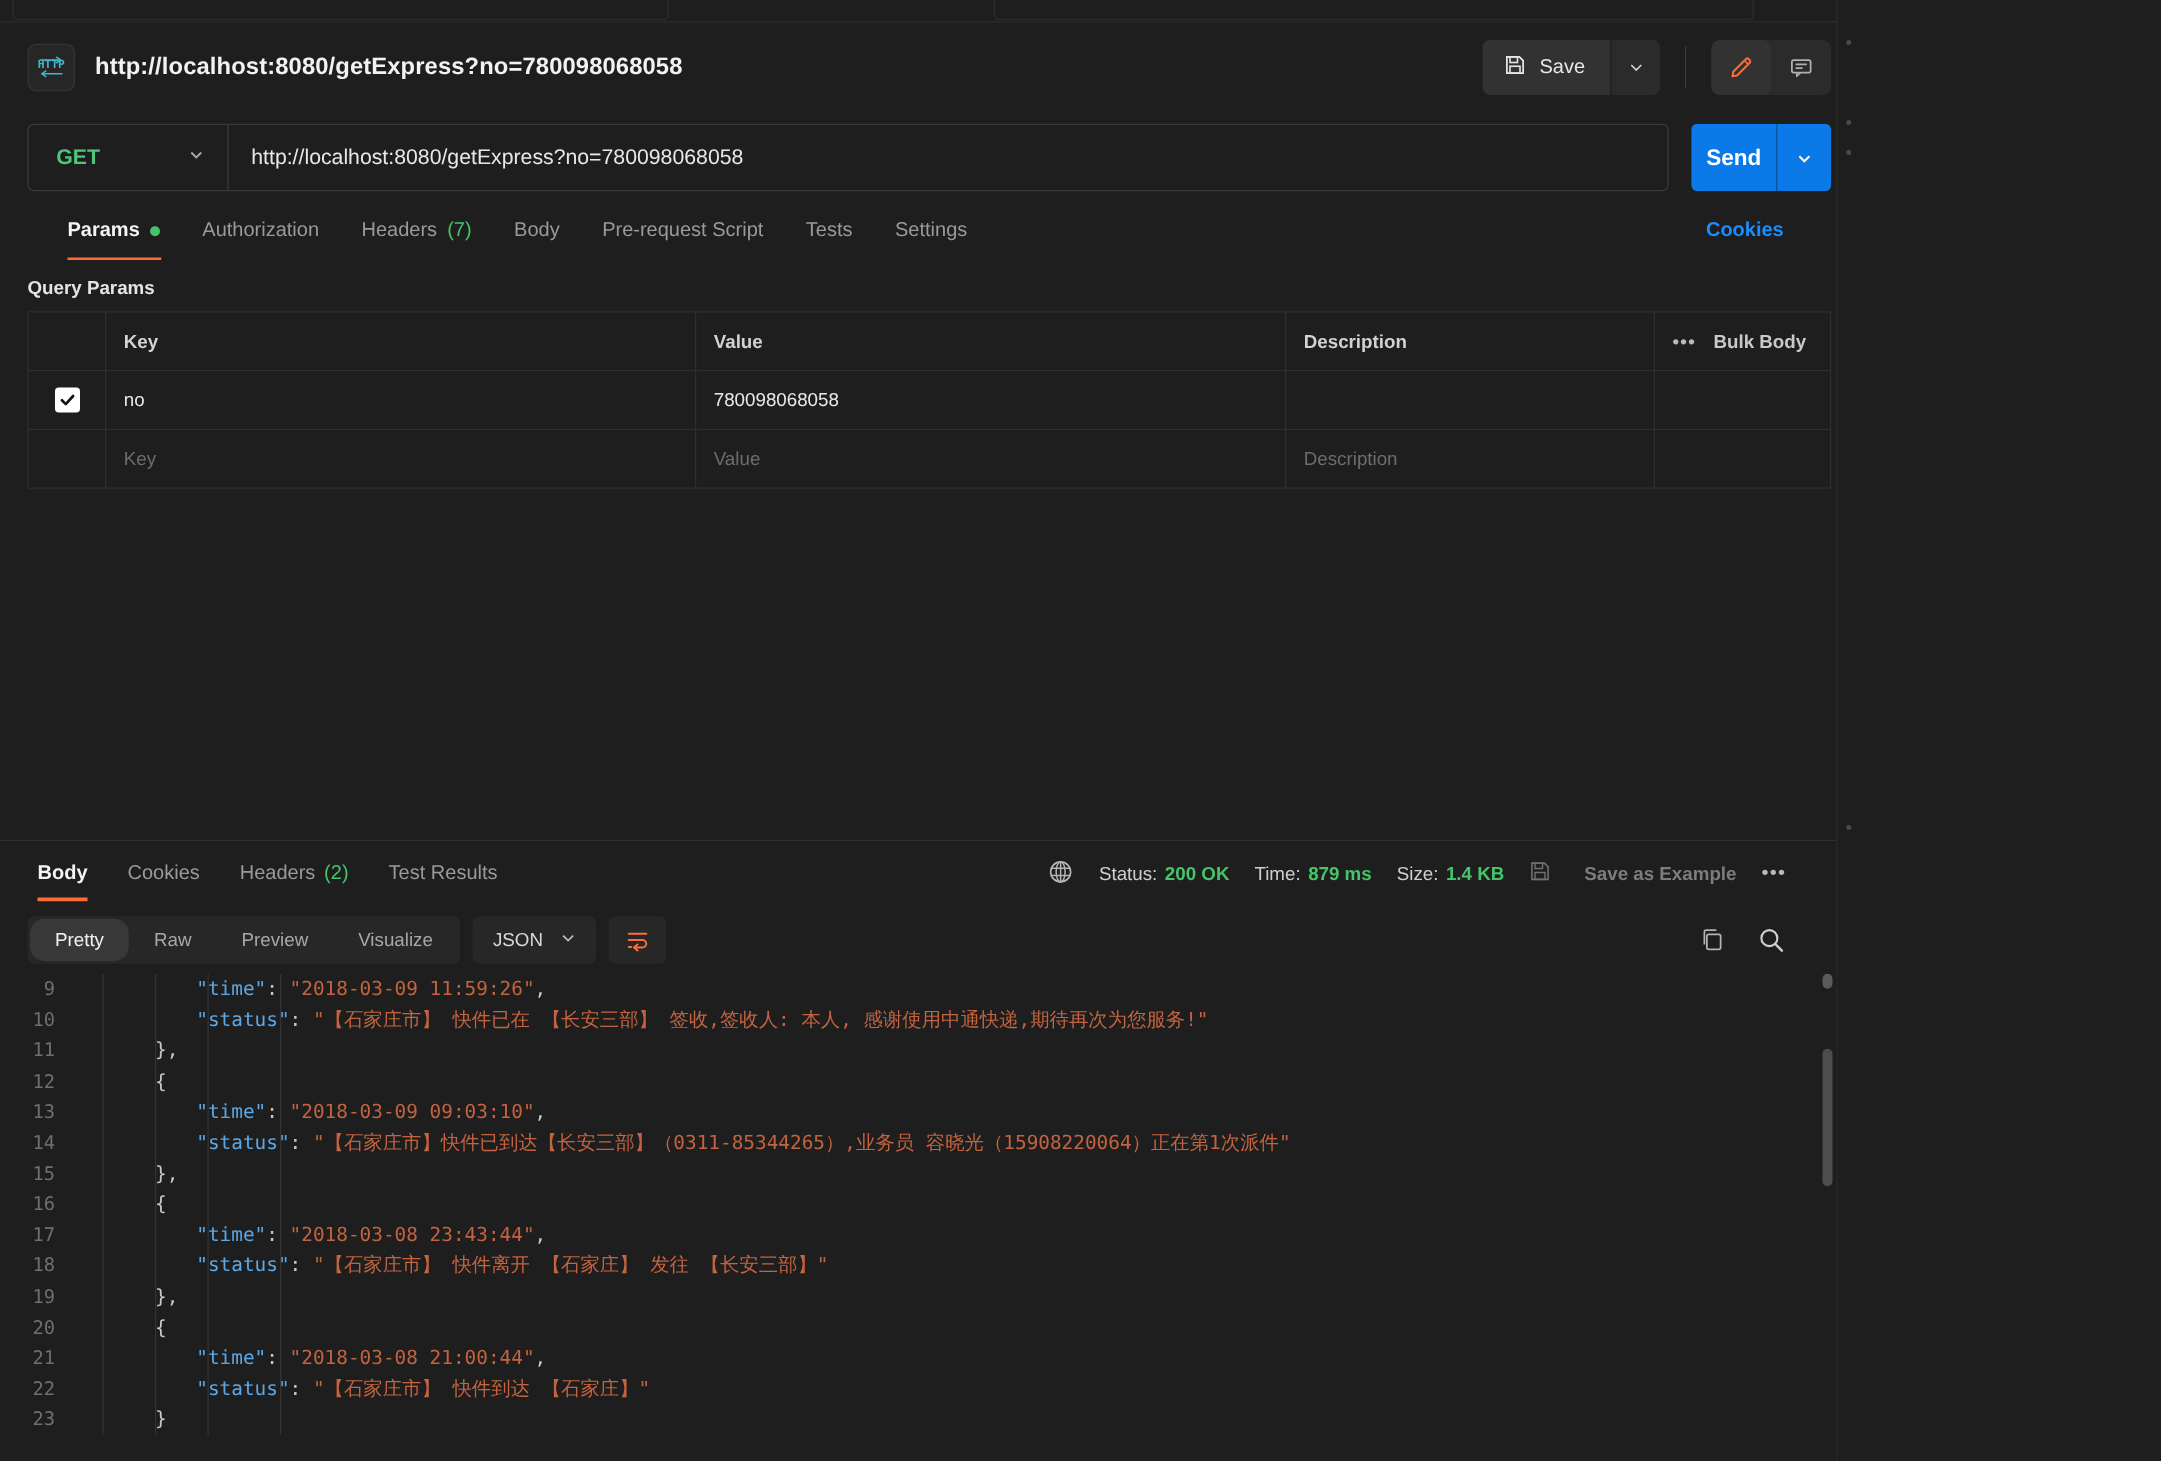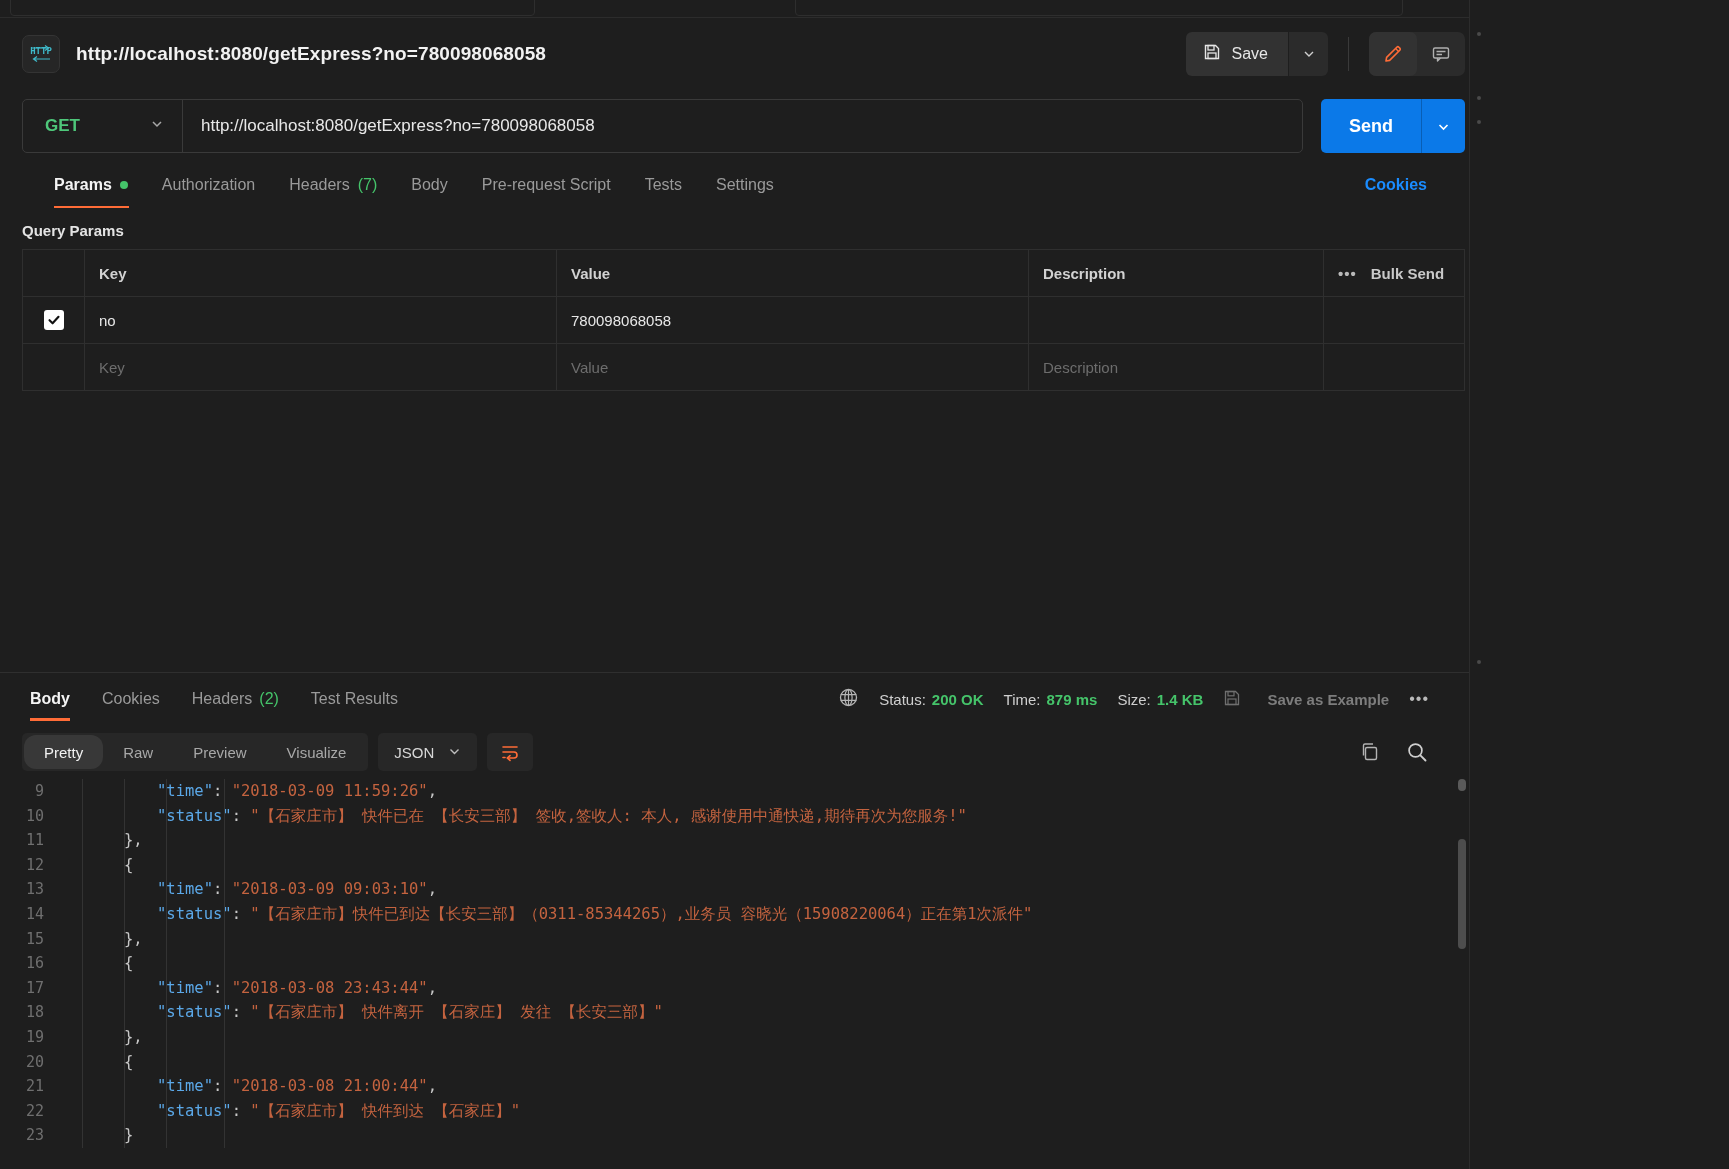--- a/index.html
+++ b/index.html
@@ -74,21 +74,21 @@
     padding: 0 18px 0 22px; cursor: pointer; border-right: 1px solid #3a3a3a;
   }
   .method-name { color: #4ec77a; font-size: 17px; font-weight: bold; }
   .url-input {
     flex: 1 1 auto; background: transparent; border: none; outline: none;
     color: #e8e8e8; font-size: 17px; padding: 0 18px; font-family: inherit;
   }
   .send-group { display: flex; align-items: stretch; height: 54px; border-radius: 5px; overflow: hidden; flex: 0 0 auto; }
   .send-btn {
     background: #0b79e8; color: #fff; font-size: 18px; font-weight: bold;
-    padding: 0 28px; border: none; cursor: pointer; font-family: inherit;
+    padding: 0 12px; border: none; cursor: pointer; font-family: inherit;
   }
   .send-caret { background: #0b79e8; width: 44px; border: none; cursor: pointer; display: flex; align-items: center; justify-content: center; border-left: 1px solid rgba(0,0,0,.22); }
 
   
   .req-tabs {
     display: flex; align-items: center; padding: 0 38px; height: 46px; gap: 0;
     position: relative;
   }
   .rtab {
     font-size: 16px; color: #9a9a9a; padding: 0 17px; height: 46px;
@@ -298,21 +298,21 @@
   <div class="qp-title">Query Params</div>
 
   <div class="ptable">
     <div class="prow hdr">
       <div class="pcell c-check"></div>
       <div class="pcell c-key">Key</div>
       <div class="pcell c-val">Value</div>
       <div class="pcell c-desc">Description</div>
       <div class="pcell c-bulk">
         <span class="dots">•••</span>
-        <span class="bulk-link">Bulk Send</span>
+        <span class="bulk-link">Bulk Body</span>
       </div>
     </div>
 
     <div class="prow">
       <div class="pcell c-check">
         <span class="chk">
           <svg width="14" height="14" viewBox="0 0 14 14">
               <path d="M2.5 7.2 L5.6 10.3 L11.5 3.8" fill="none" stroke="#111" stroke-width="2.1" stroke-linecap="round" stroke-linejoin="round"></path>
             </svg>
         </span>

